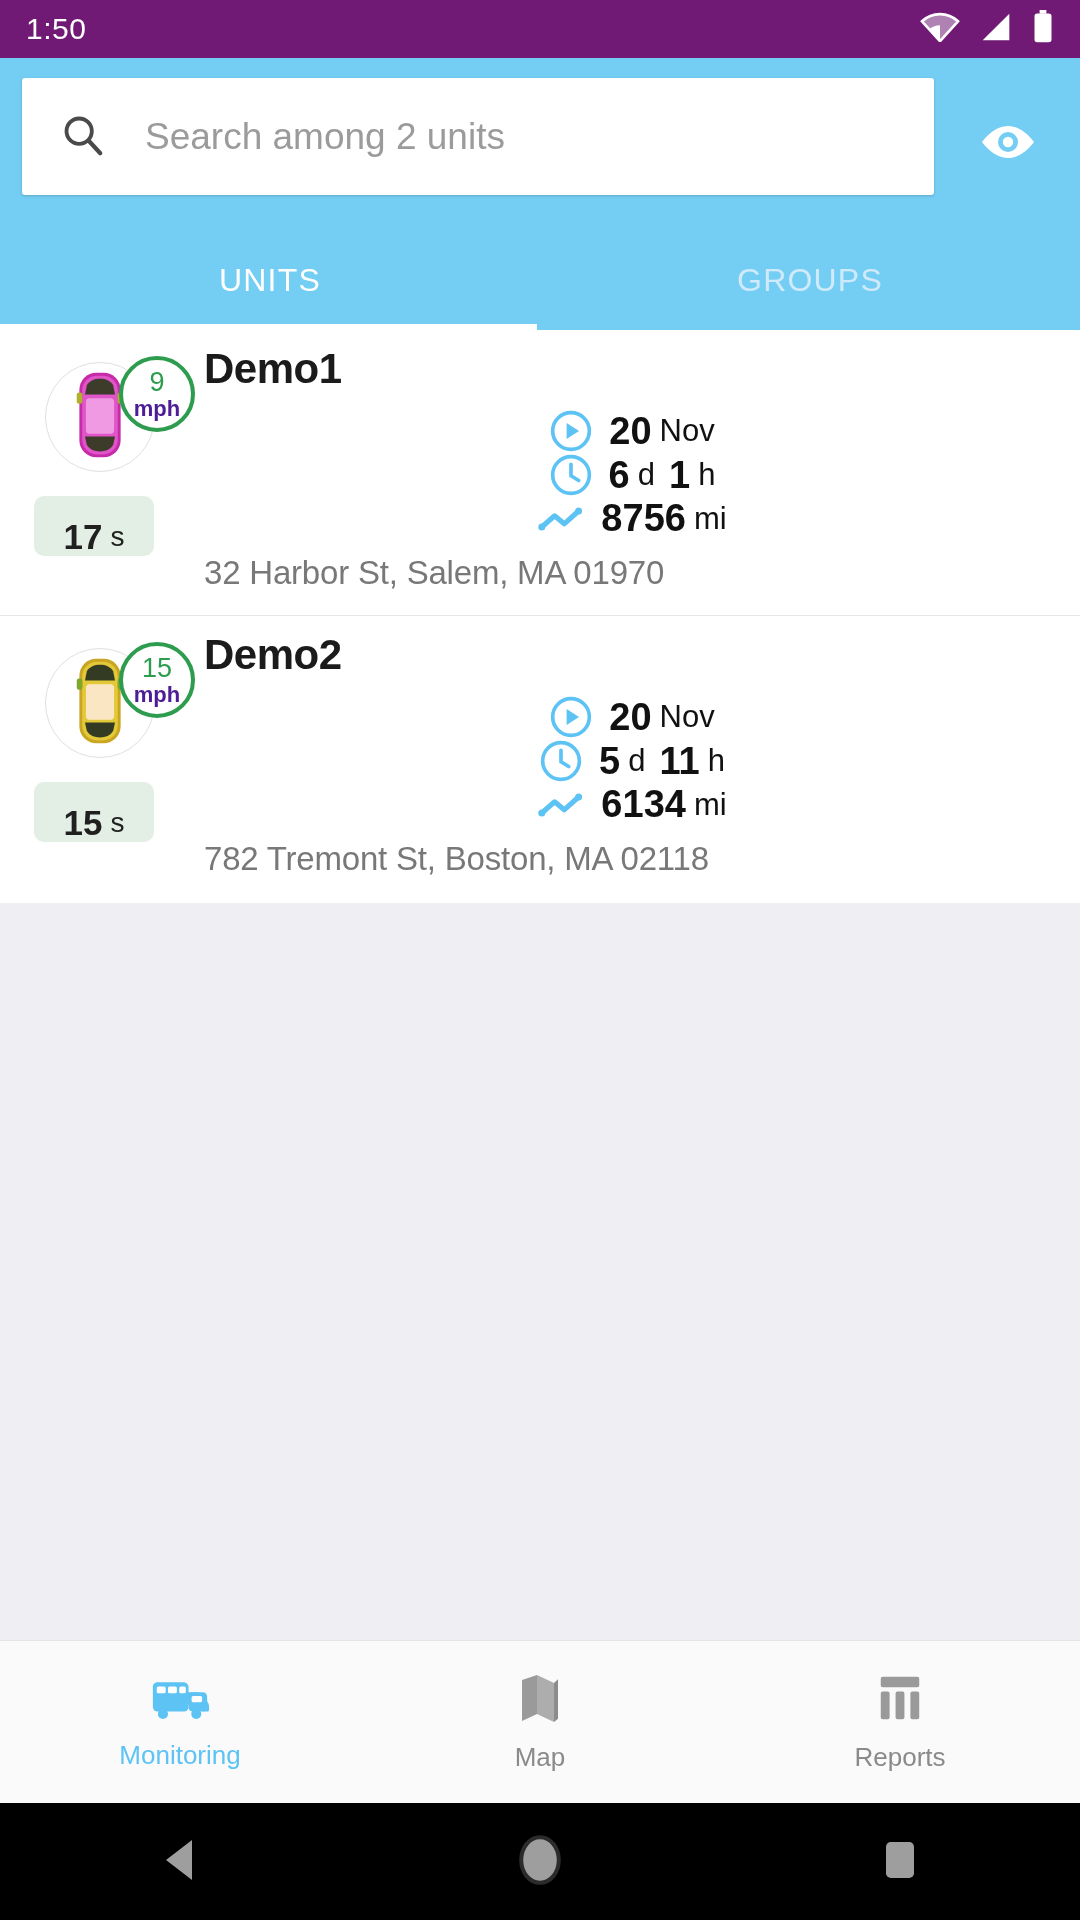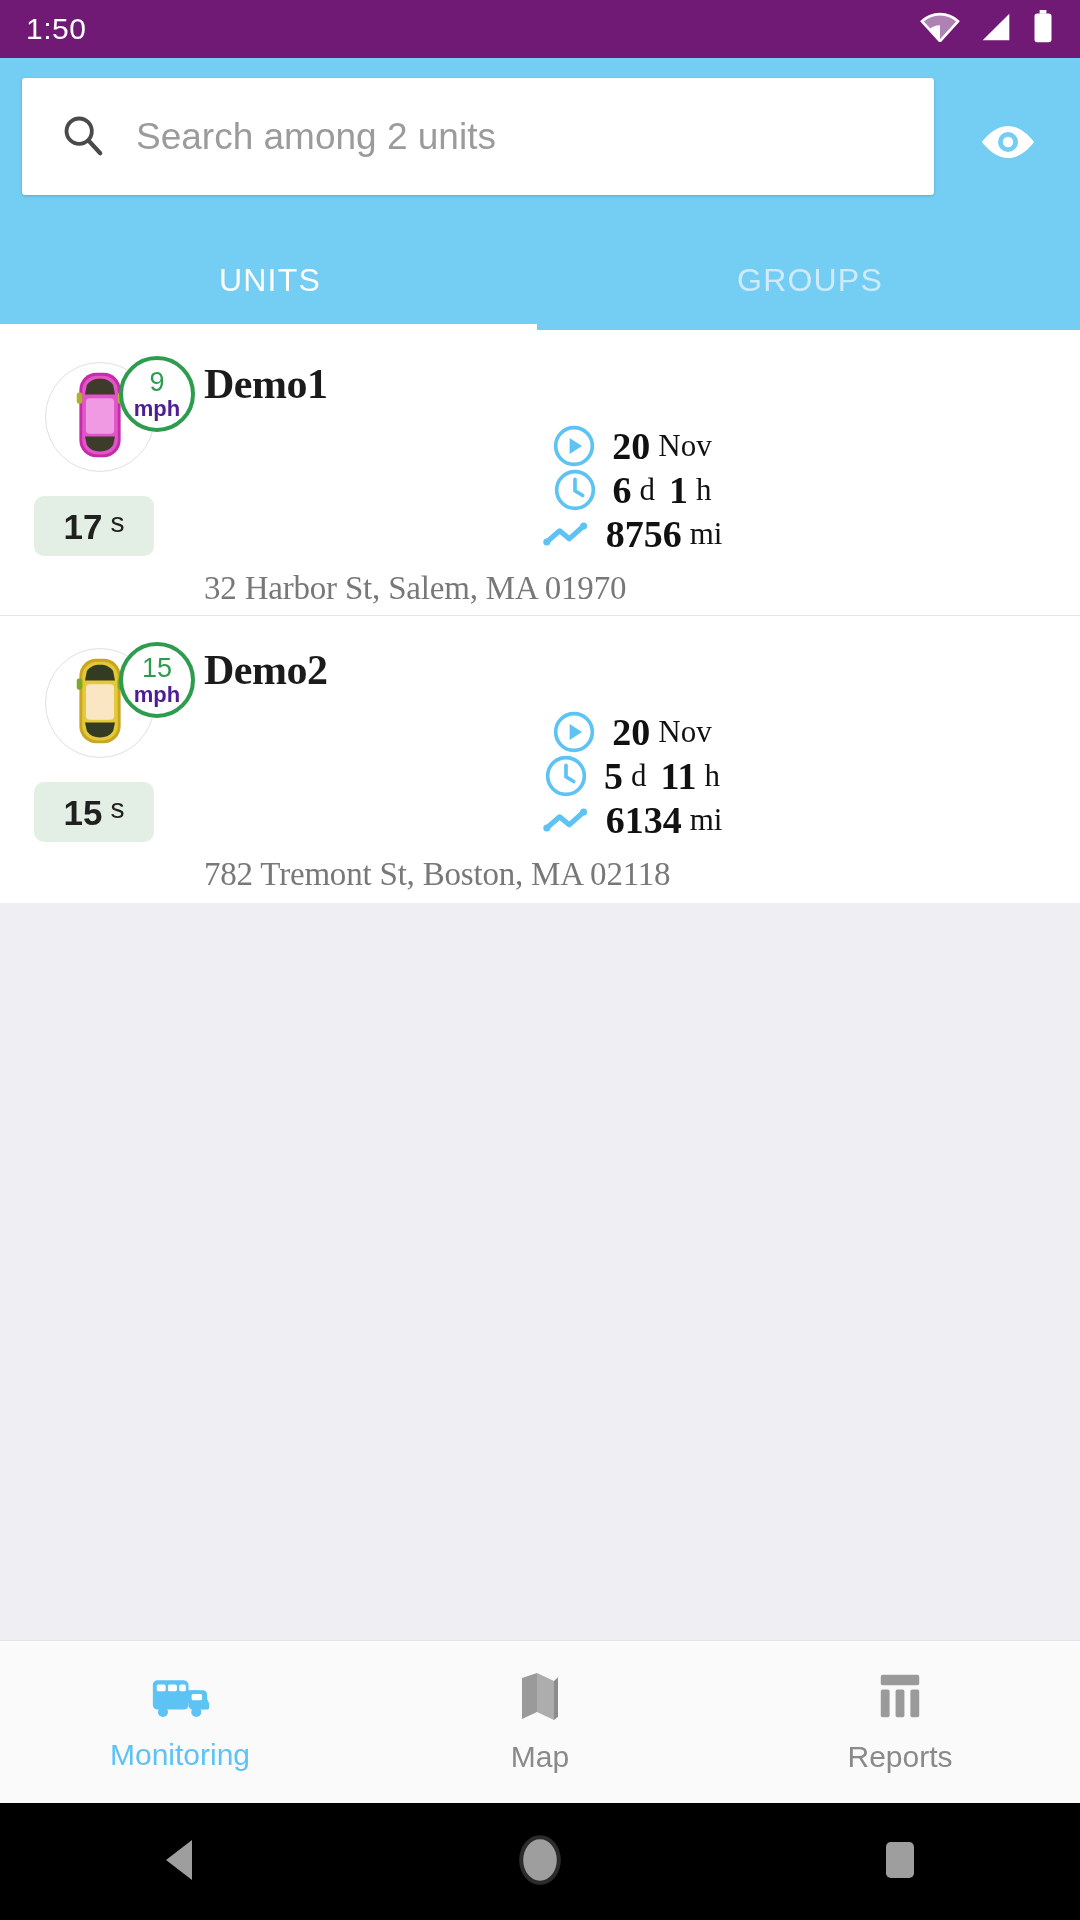--- a/index.html
+++ b/index.html
@@ -22,21 +22,21 @@
 
   
   .header{
     position:absolute; left:0; top:58px; width:1080px; height:272px;
     background:#74cdf3;
   }
   .searchwrap{
     position:absolute; left:22px; top:20px; width:912px; height:117px;
     background:#fff; border-radius:3px;
     box-shadow:0 1px 3px rgba(0,0,0,.18);
-    display:flex; align-items:center; padding-left:38px;
+    display:flex; align-items:center; padding-left:38px;gap:9px;
   }
   .search-icon{ flex:0 0 auto; margin-right:30px; }
   .search-input{
     border:0; outline:0; background:transparent;
     font-family:"Liberation Sans", sans-serif;
     font-size:37px; color:#3b3b3b; width:780px;
   }
   .search-input::placeholder{ color:#9b9b9b; }
   .eye-btn{
     position:absolute; right:22px; top:56px; width:100px; height:60px;
@@ -82,27 +82,27 @@
     border-radius:50%; border:4px solid #2d9c4e; background:#fff;
     display:flex; flex-direction:column; align-items:center; justify-content:center;
     line-height:1;
   }
   .speed-val{ color:#2d9c4e; font-size:27px; font-weight:400; }
   .speed-unit{ color:#4c1d95; font-size:22px; margin-top:2px;font-weight:bold; }
 
   .time-pill{
     position:absolute; left:34px; top:166px;
     min-width:120px; height:60px; border-radius:10px; background:#e3efe4;
-    display:flex; align-items:flex-start; justify-content:center; gap:8px;
+    display:flex; align-items:center; justify-content:center; gap:8px;
     padding:0 20px;
   }
   .time-pill .num{ font-size:35px; font-weight:700; color:#202020; position:relative; top:11px;}
   .time-pill .unit{ font-size:28px; color:#202020; position:relative; top:11px;}
 
-  .info-col{ position:absolute; left:204px; top:16px; right:20px;font-family:Liberation Serif, serif; }
+  .info-col{ position:absolute; left:204px; top:1px; right:20px; }
   .unit-name{
     font-size:42px; font-weight:700; color:#1b1b1b; letter-spacing:-.5px;
     margin-top:14px;
   }
   .metrics{
     display:flex; align-items:center; margin-top:16px; gap:0;flex-direction:column;
   }
   .metric{ display:flex; align-items:center; }
   .metric .mi{ margin-right:16px; display:flex; align-items:center; }
   .m-strong{ font-size:38px; font-weight:700; color:#111; }
@@ -121,21 +121,21 @@
   
   .bottomnav{
     position:absolute; left:0; top:1640px; width:1080px; height:163px;
     background:#fafafa; border-top:1px solid #e4e4e6;
     display:flex;
   }
   .navitem{
     flex:1; display:flex; flex-direction:column; align-items:center;
     justify-content:center; gap:14px; cursor:pointer;
   }
-  .navlabel{ font-size:30px; color:#8a8a8a; }
+  .navlabel{ font-size:26px; color:#8a8a8a; }
   .navitem.active .navlabel{ color:#5dc3f4; }
 
   
   .androidnav{
     position:absolute; left:0; top:1803px; width:1080px; height:117px;
     background:#000; display:flex; align-items:center;
   }
   .anav{ flex:1; display:flex; align-items:center; justify-content:center; cursor:pointer; }
 </style>
 </head>

